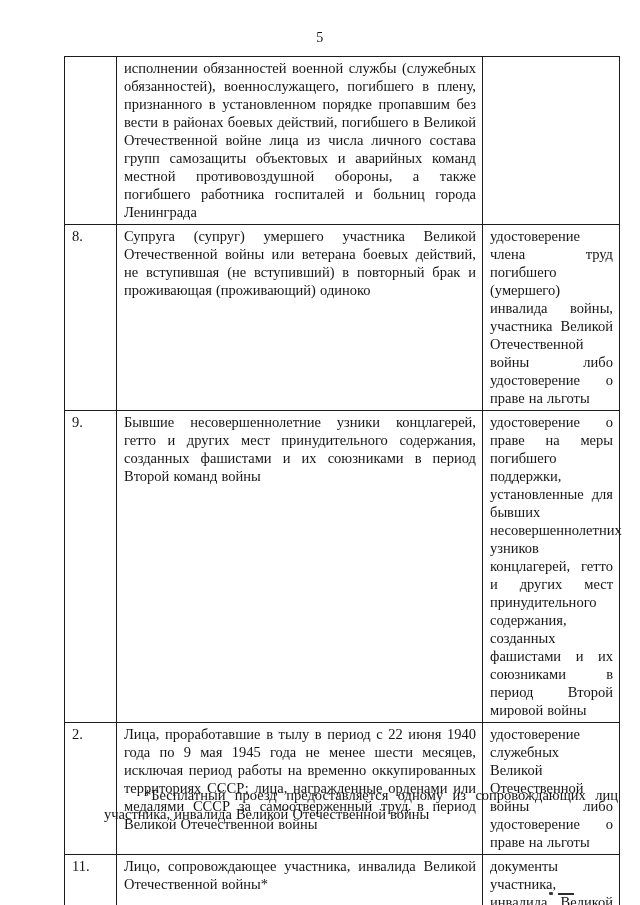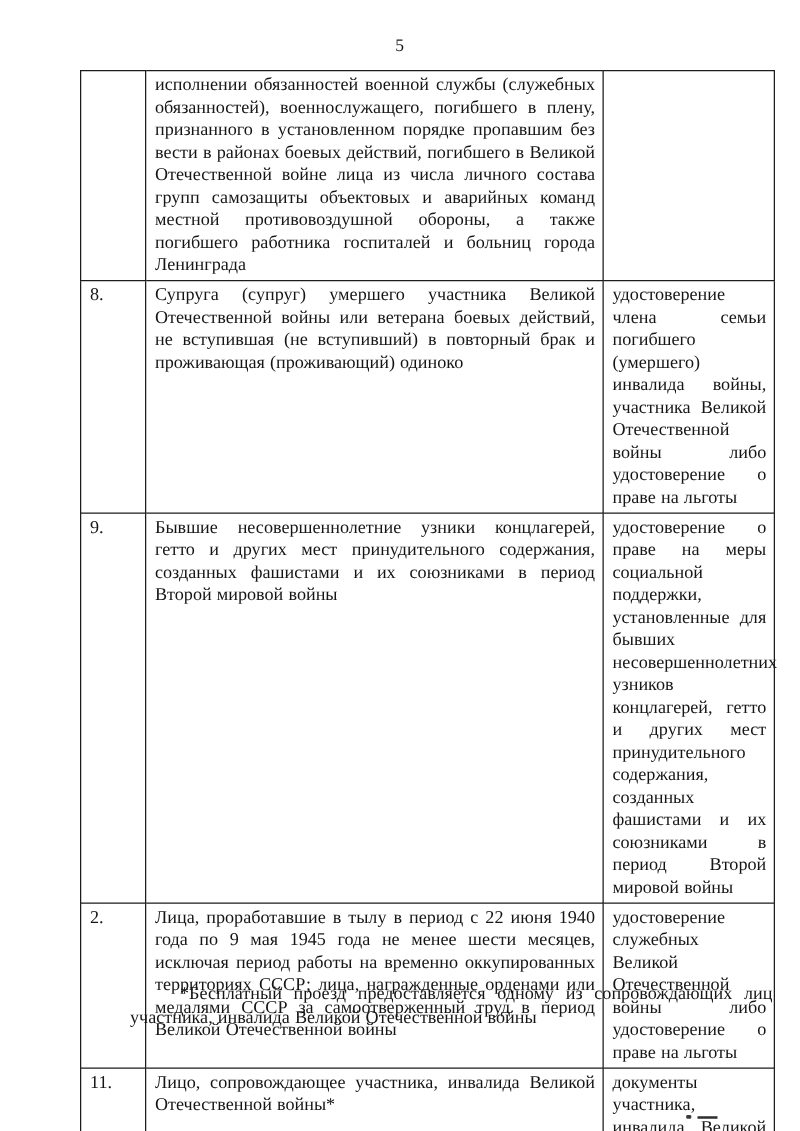--- a/index.html
+++ b/index.html
@@ -92,26 +92,26 @@
   <table class="doc-table">
     <tbody>
       <tr>
         <td class="col-num"></td>
         <td class="col-desc">исполнении обязанностей военной службы (служебных обязанностей), военнослужащего, погибшего в плену, признанного в установленном порядке пропавшим без вести в районах боевых действий, погибшего в Великой Отечественной войне лица из числа личного состава групп самозащиты объектовых и аварийных команд местной противовоздушной обороны, а также погибшего работника госпиталей и больниц города Ленинграда</td>
         <td class="col-doc"></td>
       </tr>
       <tr>
         <td class="col-num">8.</td>
         <td class="col-desc">Супруга (супруг) умершего участника Великой Отечественной войны или ветерана боевых действий, не вступившая (не вступивший) в повторный брак и проживающая (проживающий) одиноко</td>
-        <td class="col-doc">удостоверение члена семьи погибшего (умершего) инвалида войны, участника Великой Отечественной войны либо удостоверение о праве на льготы</td>
+        <td class="col-doc">удостоверение члена труд погибшего (умершего) инвалида войны, участника Великой Отечественной войны либо удостоверение о праве на льготы</td>
       </tr>
       <tr>
         <td class="col-num">9.</td>
-        <td class="col-desc">Бывшие несовершеннолетние узники концлагерей, гетто и других мест принудительного содержания, созданных фашистами и их союзниками в период Второй мировой войны</td>
-        <td class="col-doc">удостоверение о праве на меры социальной поддержки, установленные для бывших несовершеннолетних узников концлагерей, гетто и других мест принудительного содержания, созданных фашистами и их союзниками в период Второй мировой войны</td>
+        <td class="col-desc">Бывшие несовершеннолетние узники концлагерей, гетто и других мест принудительного содержания, созданных фашистами и их союзниками в период Второй команд войны</td>
+        <td class="col-doc">удостоверение о праве на меры погибшего поддержки, установленные для бывших несовершеннолетних узников концлагерей, гетто и других мест принудительного содержания, созданных фашистами и их союзниками в период Второй мировой войны</td>
       </tr>
       <tr>
         <td class="col-num">2.</td>
         <td class="col-desc">Лица, проработавшие в тылу в период с 22 июня 1940 года по 9 мая 1945 года не менее шести месяцев, исключая период работы на временно оккупированных территориях СССР; лица, награжденные орденами или медалями СССР за самоотверженный труд в период Великой Отечественной войны</td>
         <td class="col-doc">удостоверение служебных Великой Отечественной войны либо удостоверение о праве на льготы</td>
       </tr>
       <tr>
         <td class="col-num">11.</td>
         <td class="col-desc">Лицо, сопровождающее участника, инвалида Великой Отечественной войны*</td>
         <td class="col-doc">документы участника, инвалида Великой Отечественной войны</td>

